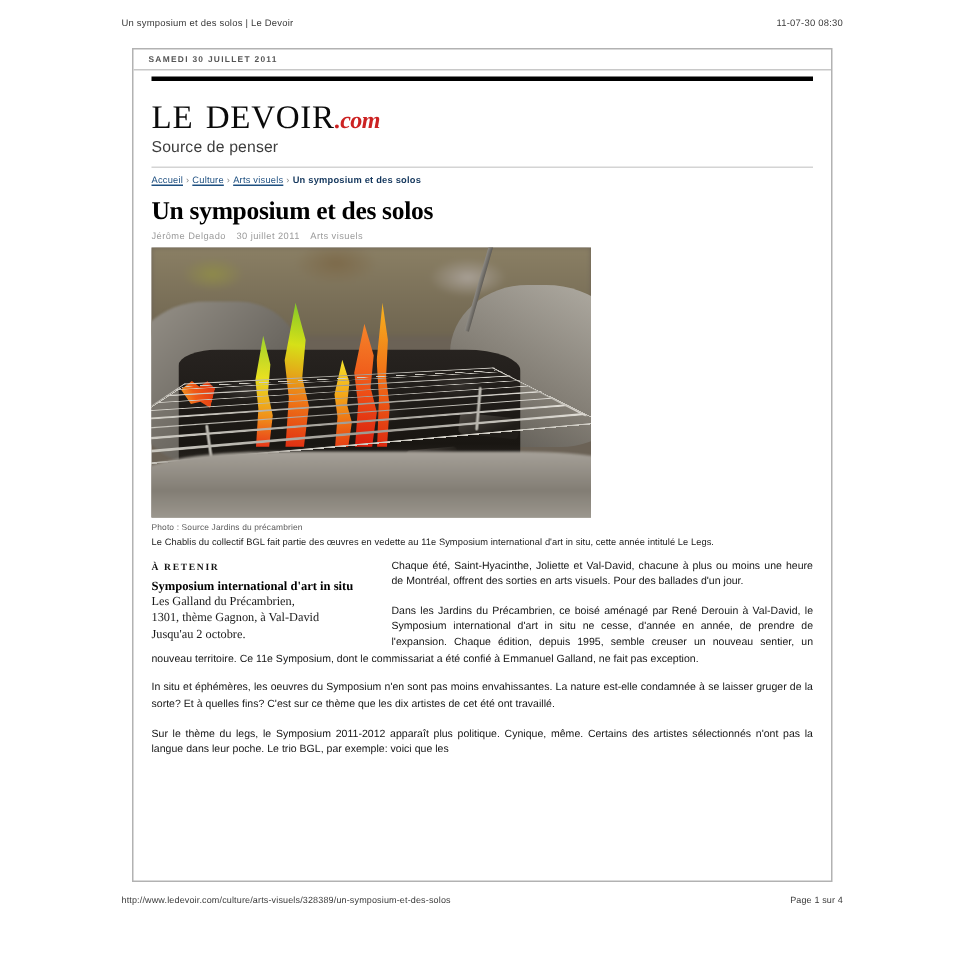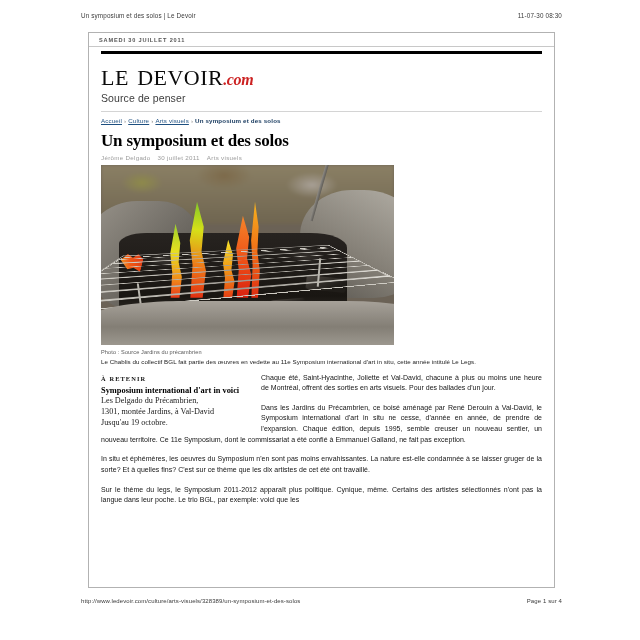--- a/index.html
+++ b/index.html
@@ -402,24 +402,24 @@
       <div class="bg-rock-bottom"></div>
     </div>
 
     <div class="photo-credit">Photo : Source Jardins du précambrien</div>
     <div class="photo-caption">Le Chablis du collectif BGL fait partie des œuvres en vedette au 11e Symposium international d'art in situ, cette année intitulé Le Legs.</div>
 
     <div class="body-area">
 
       <div class="aside-box">
         <div class="aside-label">À RETENIR</div>
-        <div class="aside-title">Symposium international d'art in voici</div>
-        <div class="aside-line">Les Delgado du Précambrien,</div>
-        <div class="aside-line">1301, montée Jardins, à Val-David</div>
-        <div class="aside-line">Jusqu'au 19 octobre.</div>
+        <div class="aside-title">Symposium international d'art in situ</div>
+        <div class="aside-line">Les Galland du Précambrien,</div>
+        <div class="aside-line">1301, thème Gagnon, à Val-David</div>
+        <div class="aside-line">Jusqu'au 2 octobre.</div>
       </div>
 
       <p class="para">Chaque été, Saint-Hyacinthe, Joliette et Val-David, chacune à plus ou moins une heure de Montréal, offrent des sorties en arts visuels. Pour des ballades d'un jour.</p>
       <p class="para">Dans les Jardins du Précambrien, ce boisé aménagé par René Derouin à Val-David, le Symposium international d'art in situ ne cesse, d'année en année, de prendre de l'expansion. Chaque édition, depuis 1995, semble creuser un nouveau sentier, un nouveau territoire. Ce 11e Symposium, dont le commissariat a été confié à Emmanuel Galland, ne fait pas exception.</p>
       <p class="para">In situ et éphémères, les oeuvres du Symposium n'en sont pas moins envahissantes. La nature est-elle condamnée à se laisser gruger de la sorte? Et à quelles fins? C'est sur ce thème que les dix artistes de cet été ont travaillé.</p>
       <p class="para last">Sur le thème du legs, le Symposium 2011-2012 apparaît plus politique. Cynique, même. Certains des artistes sélectionnés n'ont pas la langue dans leur poche. Le trio BGL, par exemple: voici que les</p>
 
     </div>
   </div>
 </div>

